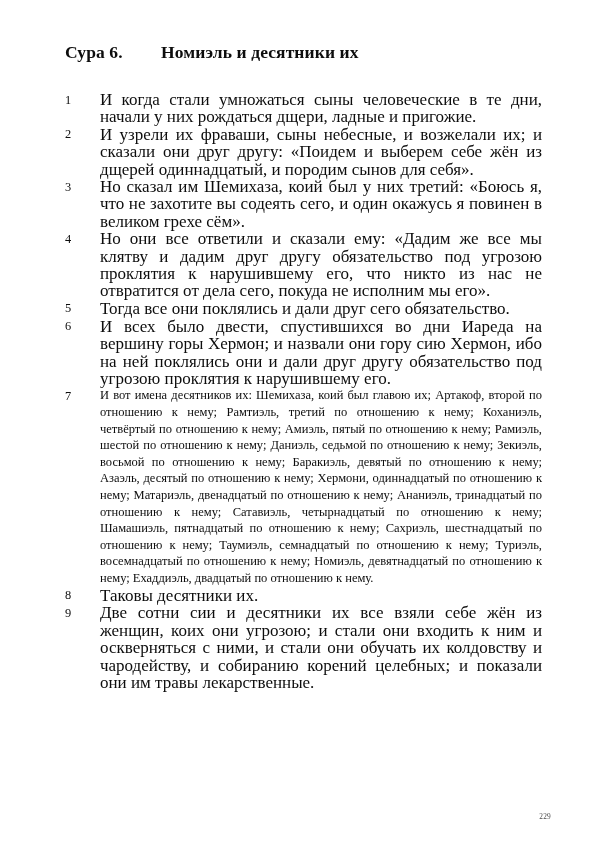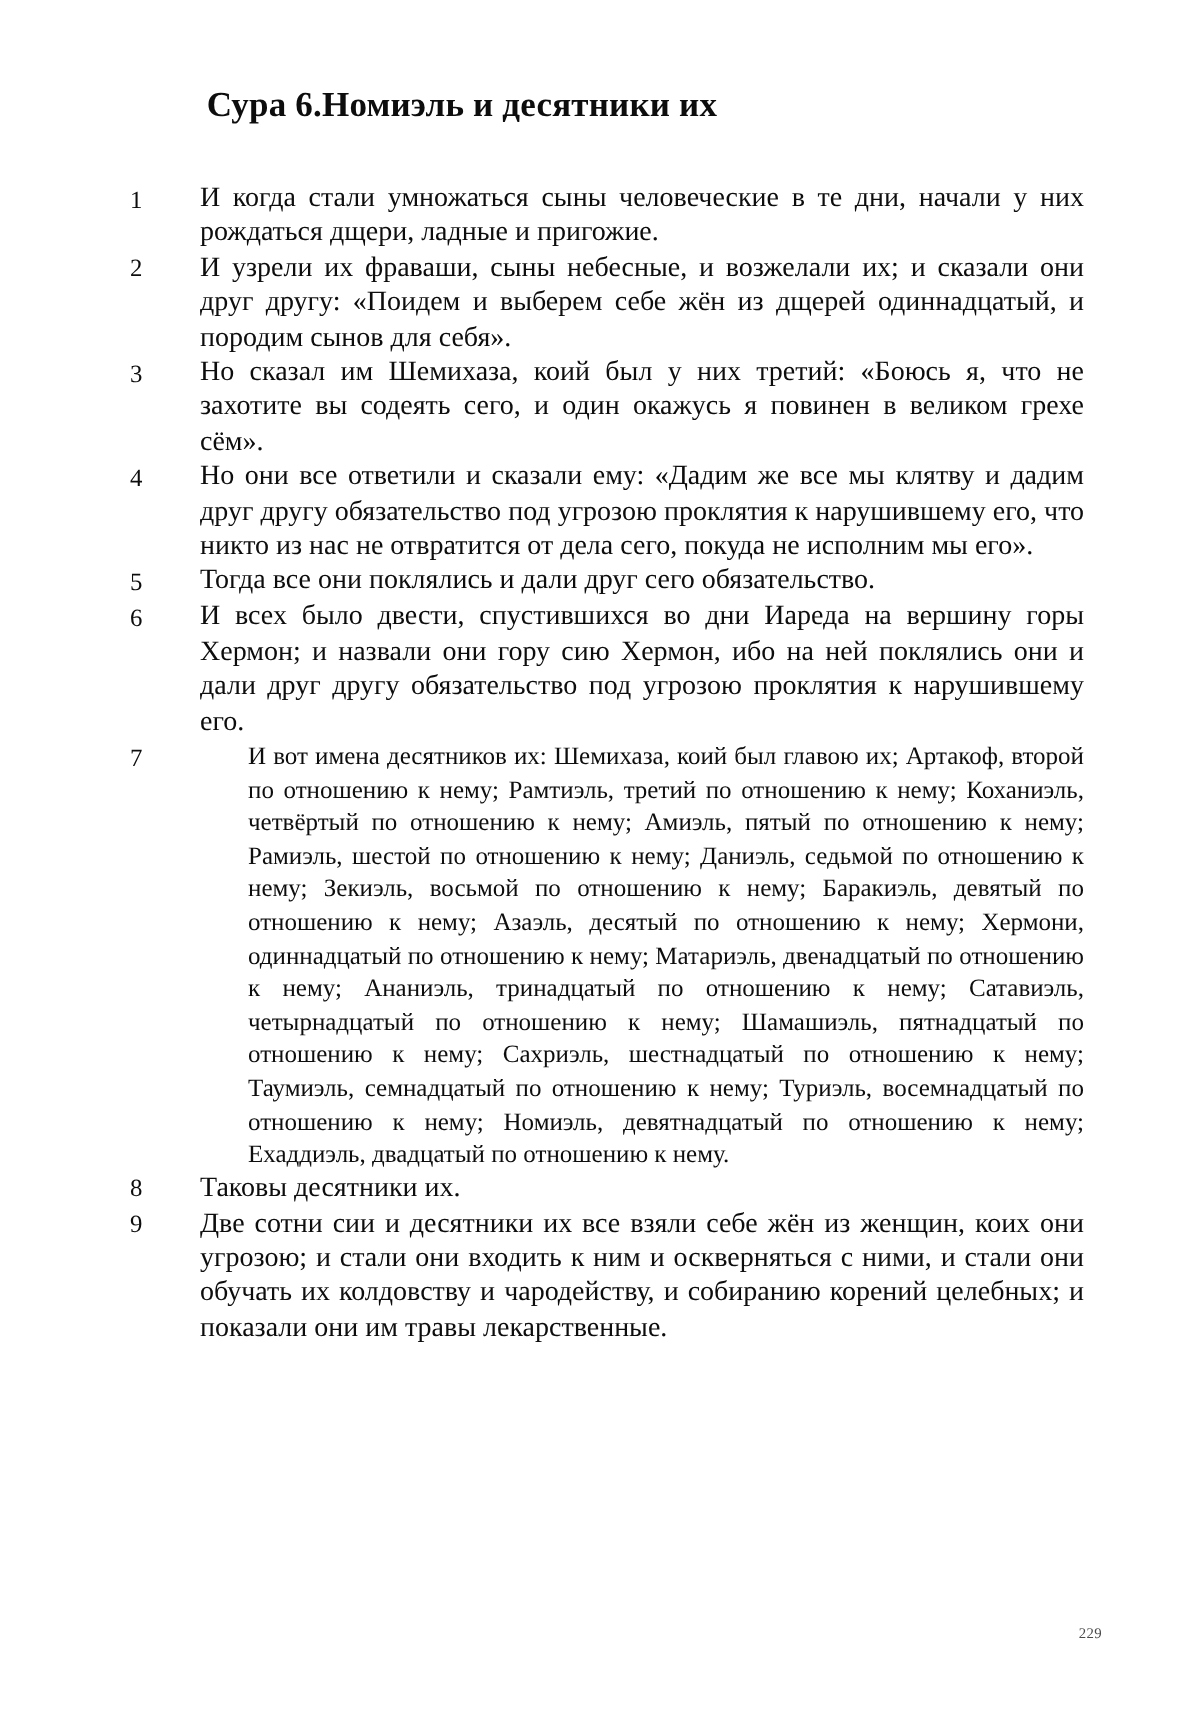--- a/index.html
+++ b/index.html
@@ -32,21 +32,20 @@
     top: 42px;
     width: 480px;
     font-weight: bold;
     font-size: 17.5px;
     letter-spacing: 0.1px;
     white-space: nowrap;
   }
   .chapter-heading .sura-label {
     display: inline-block;
     width: 96px;
-    text-align: right;
   }
   .chapter-heading .sura-title {
     display: inline-block;
   }
 
   
   .verses {
     position: absolute;
     left: 65px;
     top: 91px;
@@ -60,31 +59,30 @@
   }
   .verse-num {
     flex: 0 0 35px;
     font-size: 12.4px;
     line-height: 17.4px;
     text-align: left;
     padding-top: 0.5px;
   }
   .verse-text {
     flex: 1 1 auto;
-    font-size: 14px;
+    font-size: 17px;
     line-height: 17.4px;
     text-align: justify;
     text-justify: inter-word;
     hyphens: manual;
   }
   
   .verse.compact .verse-text {
     font-size: 12.5px;
     line-height: 16.6px;
-    margin-left: 24px;
   }
   .verse.compact .verse-num {
     line-height: 17.0px;
   }
 
   
   .folio {
     position: absolute;
     left: 0;
     top: 812px;

